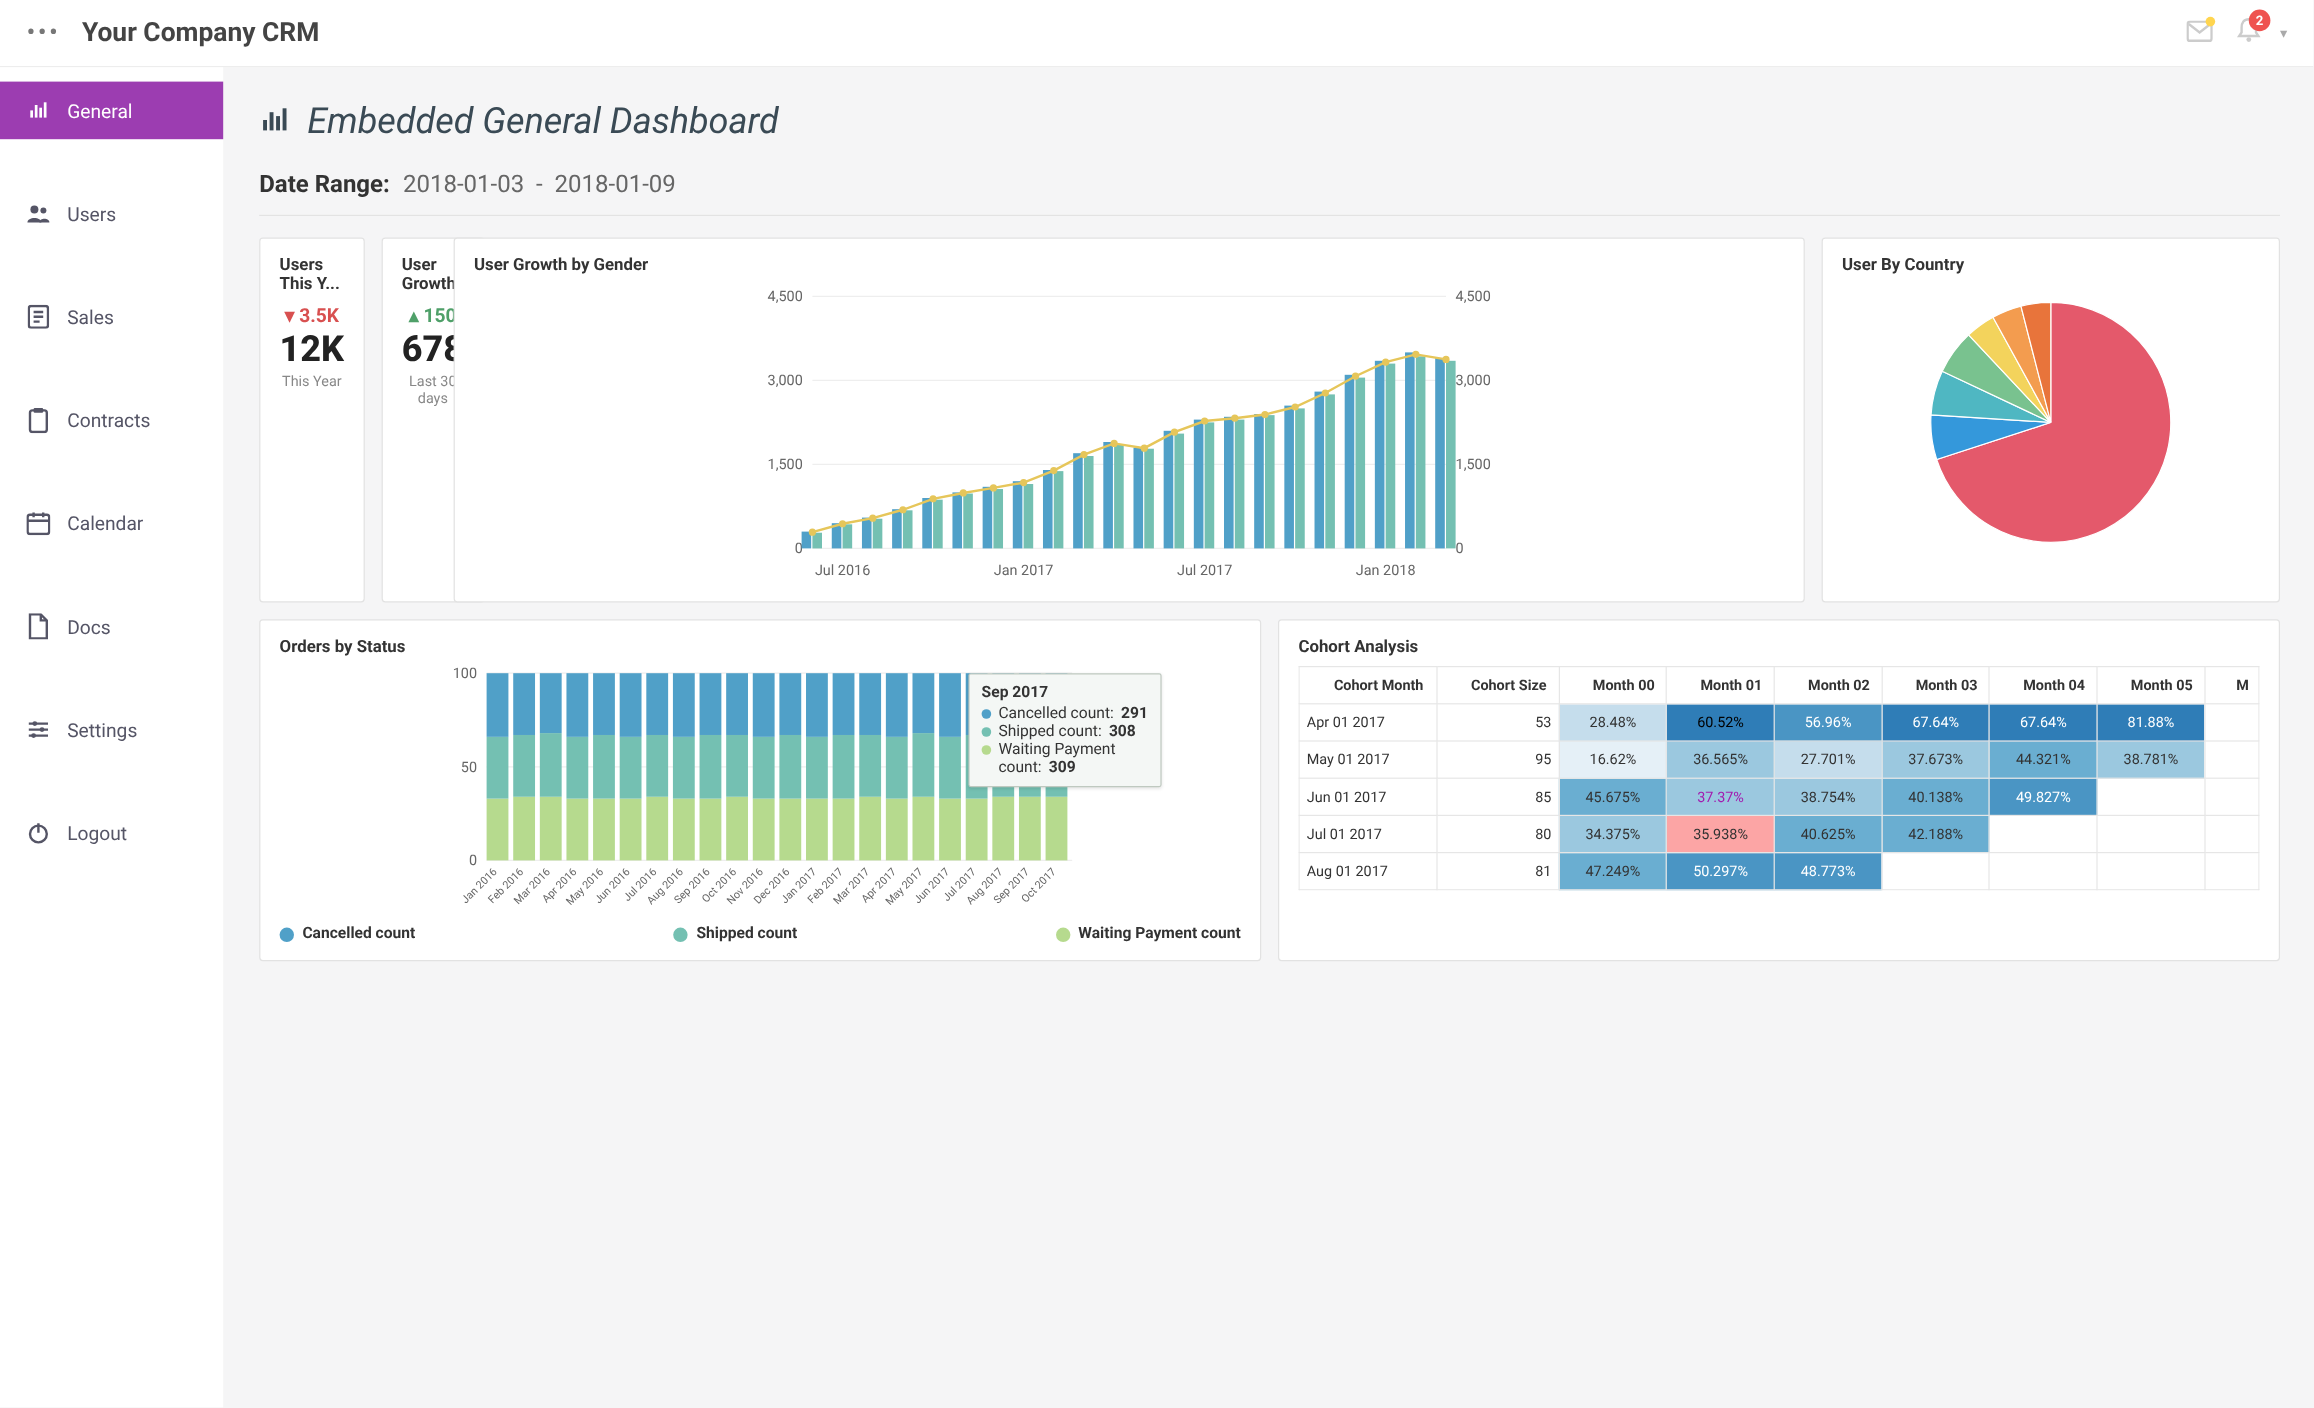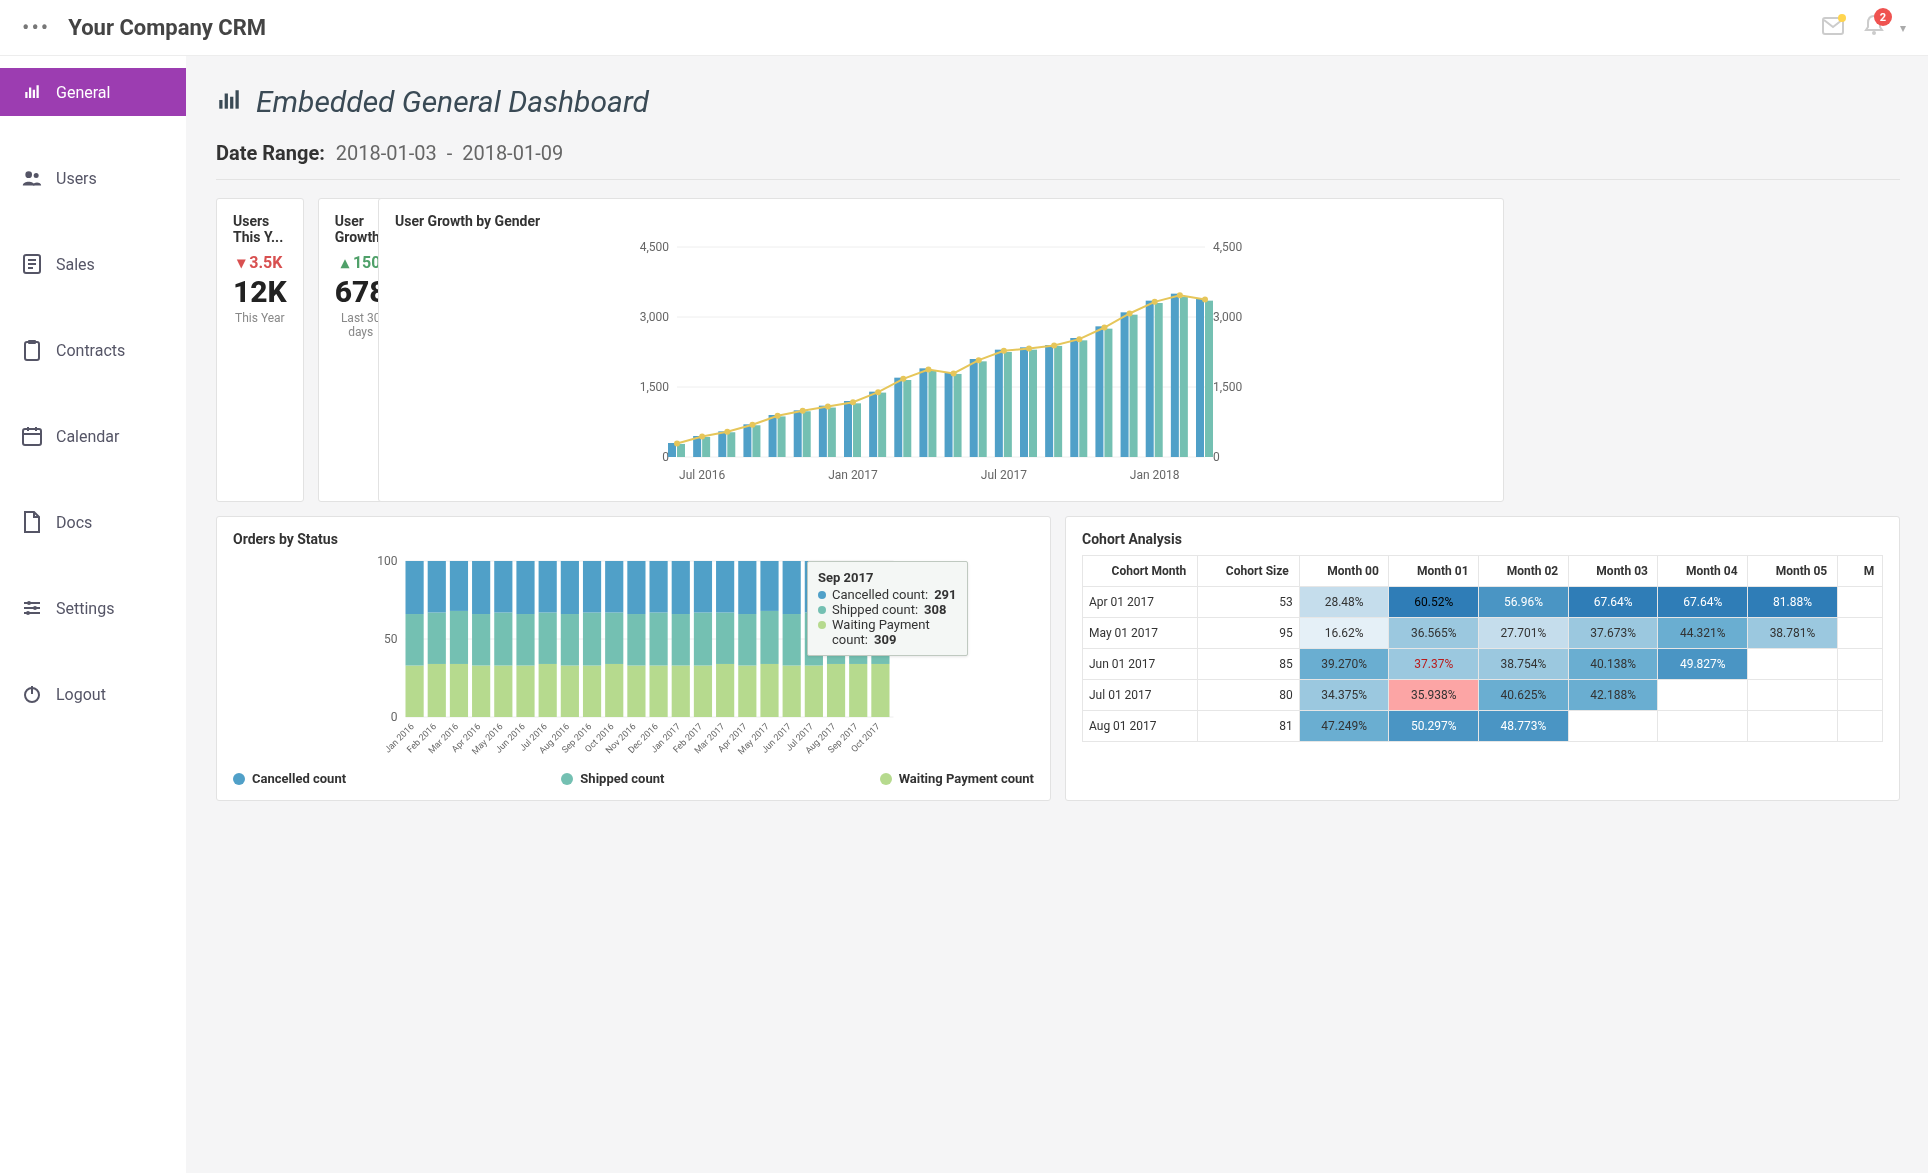--- a/index.html
+++ b/index.html
@@ -293,20 +293,34 @@
               <circle cx="533.7142857142858" cy="64.83333333333331" r="3" fill="#e6c65a"></circle>
               <circle cx="558.8571428571429" cy="58.29999999999998" r="3" fill="#e6c65a"></circle>
               <circle cx="584" cy="62.5" r="3" fill="#e6c65a"></circle>
               <text x="81.14285714285714" y="242" text-anchor="middle" font-size="12" fill="#666">Jul 2016</text>
               <text x="232" y="242" text-anchor="middle" font-size="12" fill="#666">Jan 2017</text>
               <text x="382.8571428571429" y="242" text-anchor="middle" font-size="12" fill="#666">Jul 2017</text>
               <text x="533.7142857142858" y="242" text-anchor="middle" font-size="12" fill="#666">Jan 2018</text>
             </svg></div>
       </div>
 
+      <div class="card">
+        <div class="card-title">User By Country</div>
+        <div class="pie-wrap">
+            <svg id="pie-svg" width="220" height="220" viewBox="-110 -110 220 220">
+              <path d="M0 0 L6.123233995736766e-15 -100 A100 100 0 1 1 -95.10565162951535 30.901699437494752 Z" fill="#e4596b" stroke="#fff" stroke-width="1"></path>
+              <path d="M0 0 L-95.10565162951535 30.901699437494752 A100 100 0 0 1 -99.80267284282715 -6.279051952931335 Z" fill="#3498db" stroke="#fff" stroke-width="1"></path>
+              <path d="M0 0 L-99.80267284282715 -6.279051952931335 A100 100 0 0 1 -90.48270524660195 -42.57792915650727 Z" fill="#4fb7c2" stroke="#fff" stroke-width="1"></path>
+              <path d="M0 0 L-90.48270524660195 -42.57792915650727 A100 100 0 0 1 -68.45471059286886 -72.89686274214115 Z" fill="#79c28f" stroke="#fff" stroke-width="1"></path>
+              <path d="M0 0 L-68.45471059286886 -72.89686274214115 A100 100 0 0 1 -48.175367410171525 -87.63066800438637 Z" fill="#f3d35c" stroke="#fff" stroke-width="1"></path>
+              <path d="M0 0 L-48.175367410171525 -87.63066800438637 A100 100 0 0 1 -24.868988716485443 -96.85831611286312 Z" fill="#f39c4f" stroke="#fff" stroke-width="1"></path>
+              <path d="M0 0 L-24.868988716485443 -96.85831611286312 A100 100 0 0 1 7.044813998280223e-14 -100 Z" fill="#e8743b" stroke="#fff" stroke-width="1"></path>
+            </svg>
+          </div>
+      </div>
     </div>
 
     <div class="dashboard-row2">
       <div class="card orders-card">
         <div class="card-title">Orders by Status</div>
         <div class="chart-area" style="height:210px"><svg class="chart-svg" id="orders-svg" viewBox="0 0 540 210">
               <text x="34" y="166" text-anchor="end" font-size="12" fill="#666">0</text>
               <line x1="42" y1="162" x2="530" y2="162" stroke="#eee"></line>
               <text x="34" y="88" text-anchor="end" font-size="12" fill="#666">50</text>
               <line x1="42" y1="84" x2="530" y2="84" stroke="#eee"></line>
@@ -460,22 +474,22 @@
                   <td style="background:#9bc8df;color:#333">36.565%</td>
                   <td style="background:#c5ddec;color:#333">27.701%</td>
                   <td style="background:#9bc8df;color:#333">37.673%</td>
                   <td style="background:#6aaed1;color:#333">44.321%</td>
                   <td style="background:#9bc8df;color:#333">38.781%</td>
                   <td style="background:#fff;color:#333"></td>
                 </tr>
                 <tr>
                   <td class="month-col">Jun 01 2017</td>
                   <td class="size-col">85</td>
-                  <td style="background:#6aaed1;color:#333">39.270%</td>
-                  <td style="background:#9bc8df;color:#b91c1c">37.37%</td>
+                  <td style="background:#6aaed1;color:#333">45.675%</td>
+                  <td style="background:#9bc8df;color:#a21caf">37.37%</td>
                   <td style="background:#9bc8df;color:#333">38.754%</td>
                   <td style="background:#6aaed1;color:#333">40.138%</td>
                   <td style="background:#4a95c4;color:#fff">49.827%</td>
                   <td style="background:#fff;color:#333"></td>
                   <td style="background:#fff;color:#333"></td>
                 </tr>
                 <tr>
                   <td class="month-col">Jul 01 2017</td>
                   <td class="size-col">80</td>
                   <td style="background:#9bc8df;color:#333">34.375%</td>

